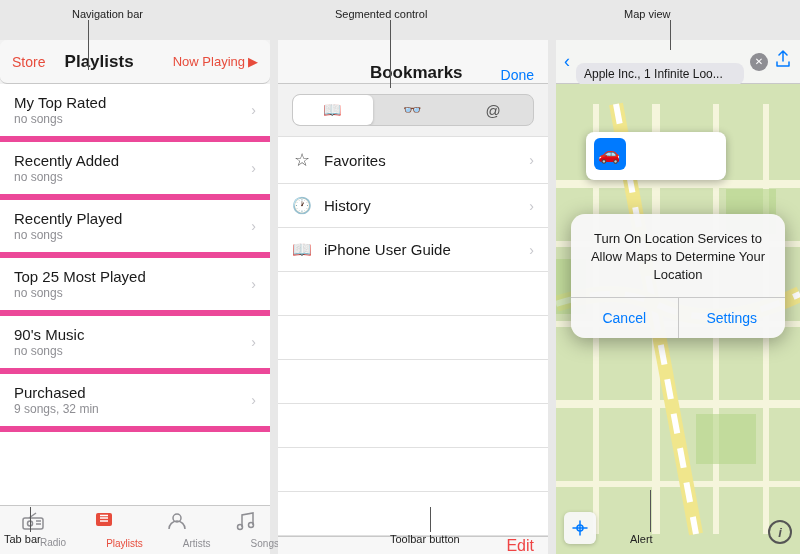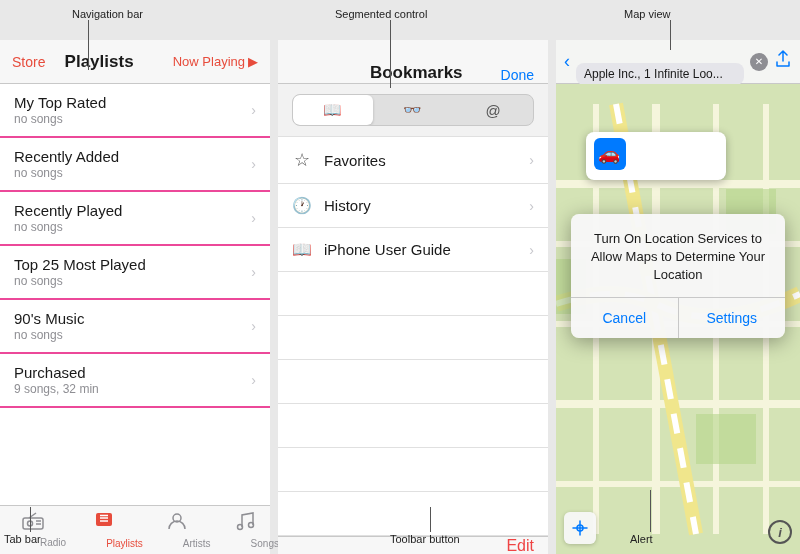--- a/index.html
+++ b/index.html
@@ -26,20 +26,21 @@
     
     .nav-bar {
       height: 44px;
       background: #f7f7f7;
       border-bottom: 1px solid #c8c8c8;
       display: flex;
       align-items: center;
       justify-content: space-between;
       padding: 0 12px;
       flex-shrink: 0;
+      border-radius: 7px;
     }
     .nav-bar-store {
       color: #e74c3c;
       font-size: 14px;
     }
     .nav-bar-title {
       font-size: 17px;
       font-weight: 600;
       color: #1a1a1a;
     }
@@ -56,21 +57,21 @@
     .playlist-list {
       flex: 1;
       overflow: hidden;
       background: #fff;
     }
     .playlist-item {
       display: flex;
       align-items: center;
       justify-content: space-between;
       padding: 10px 14px;
-      border-bottom: 2px solid #ec4899;
+      border-bottom: 6px solid #ec4899;
       background: #fff;
     }
     .playlist-item-text .title {
       font-size: 15px;
       font-weight: 500;
       color: #1a1a1a;
     }
     .playlist-item-text .subtitle {
       font-size: 12px;
       color: #8e8e93;
@@ -333,21 +334,21 @@
       color: #8e8e93;
     }
 
     
     .map-alert {
       position: absolute;
       top: 130px;
       left: 15px;
       right: 15px;
       background: rgba(247,247,247,0.97);
-      border-radius: 8px;
+      border-radius: 14px;
       box-shadow: 0 4px 20px rgba(0,0,0,0.35);
       overflow: hidden;
     }
     .map-alert-body {
       padding: 16px 12px 12px;
       text-align: center;
     }
     .map-alert-text {
       font-size: 13px;
       color: #1a1a1a;

